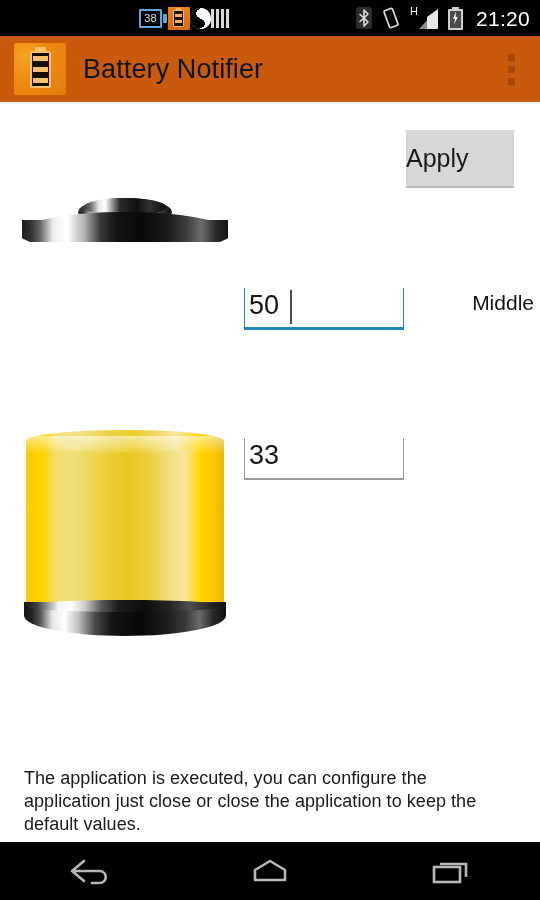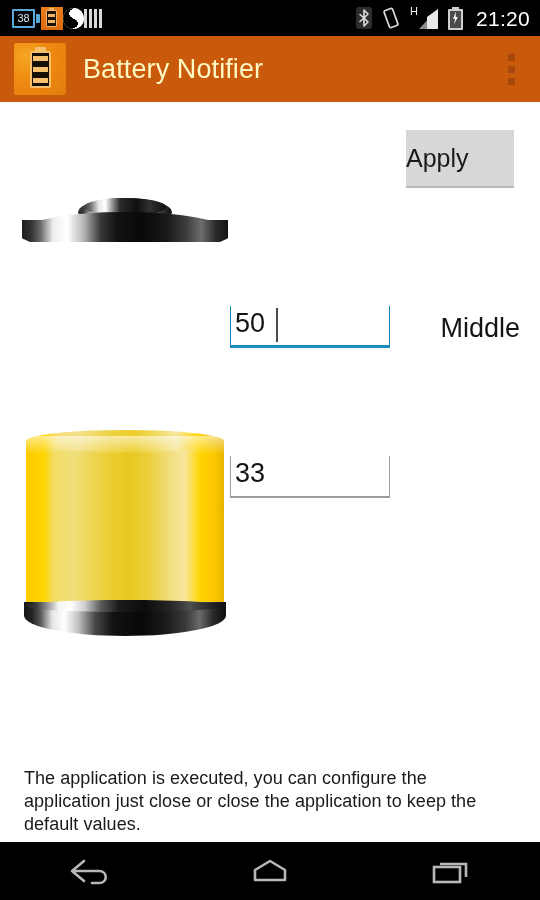--- a/index.html
+++ b/index.html
@@ -30,20 +30,21 @@
     display: flex;
     align-items: center;
     box-sizing: border-box;
     padding: 0 10px 0 12px;
   }
   .sb-left {
     display: flex;
     align-items: center;
     gap: 0;
     flex: 1 1 auto;
+    justify-content: center;
   }
   .sb-right {
     display: flex;
     align-items: center;
     gap: 10px;
   }
   .sb-clock {
     color: #ffffff;
     font-size: 21px;
     letter-spacing: 0.3px;
@@ -247,21 +248,21 @@
     background: #f6c06d;
     border-radius: 1px 1px 0 0;
   }
   .appbar-icon .bar {
     position: absolute;
     left: 19px;
     width: 15px; height: 5px;
     background: #f6c06d;
   }
   .appbar-title {
-    color: #fef9c3;
+    color: #0f172a;
     font-size: 27px;
     line-height: 1;
     margin-left: 17px;
     font-weight: normal;
     letter-spacing: 0.1px;
   }
   .overflow {
     position: absolute;
     right: 12px; top: 50%;
     transform: translateY(-50%);
@@ -432,25 +433,25 @@
   #btn-default {
     left: 406px;
     top: 100px;
     width: 108px;
     height: 58px;
   }
 
   
   .field-row {
     position: absolute;
-    left: 230px;
+    left: 244px;
     width: 296px;
     height: 60px;
     display: flex;
-    align-items: flex-end;
+    align-items: flex-start;
   }
   #row-middle { top: 186px; }
   #row-low    { top: 336px; }
   #row-verylow{ top: 472px; }
 
   .field-input {
     width: 160px;
     box-sizing: border-box;
     border: none;
     outline: none;
@@ -475,21 +476,21 @@
     position: absolute;
     left: 46px;
     top: 2px;
     width: 2px;
     height: 34px;
     background: #4a4a4a;
   }
   .field-label {
     flex: 1 1 auto;
     text-align: right;
-    font-size: 27px;
+    font-size: 21px;
     line-height: 30px;
     color: #141414;
     padding-bottom: 5px;
     padding-right: 6px;
     white-space: nowrap;
   }
 
   
   .status-msg {
     position: absolute;

